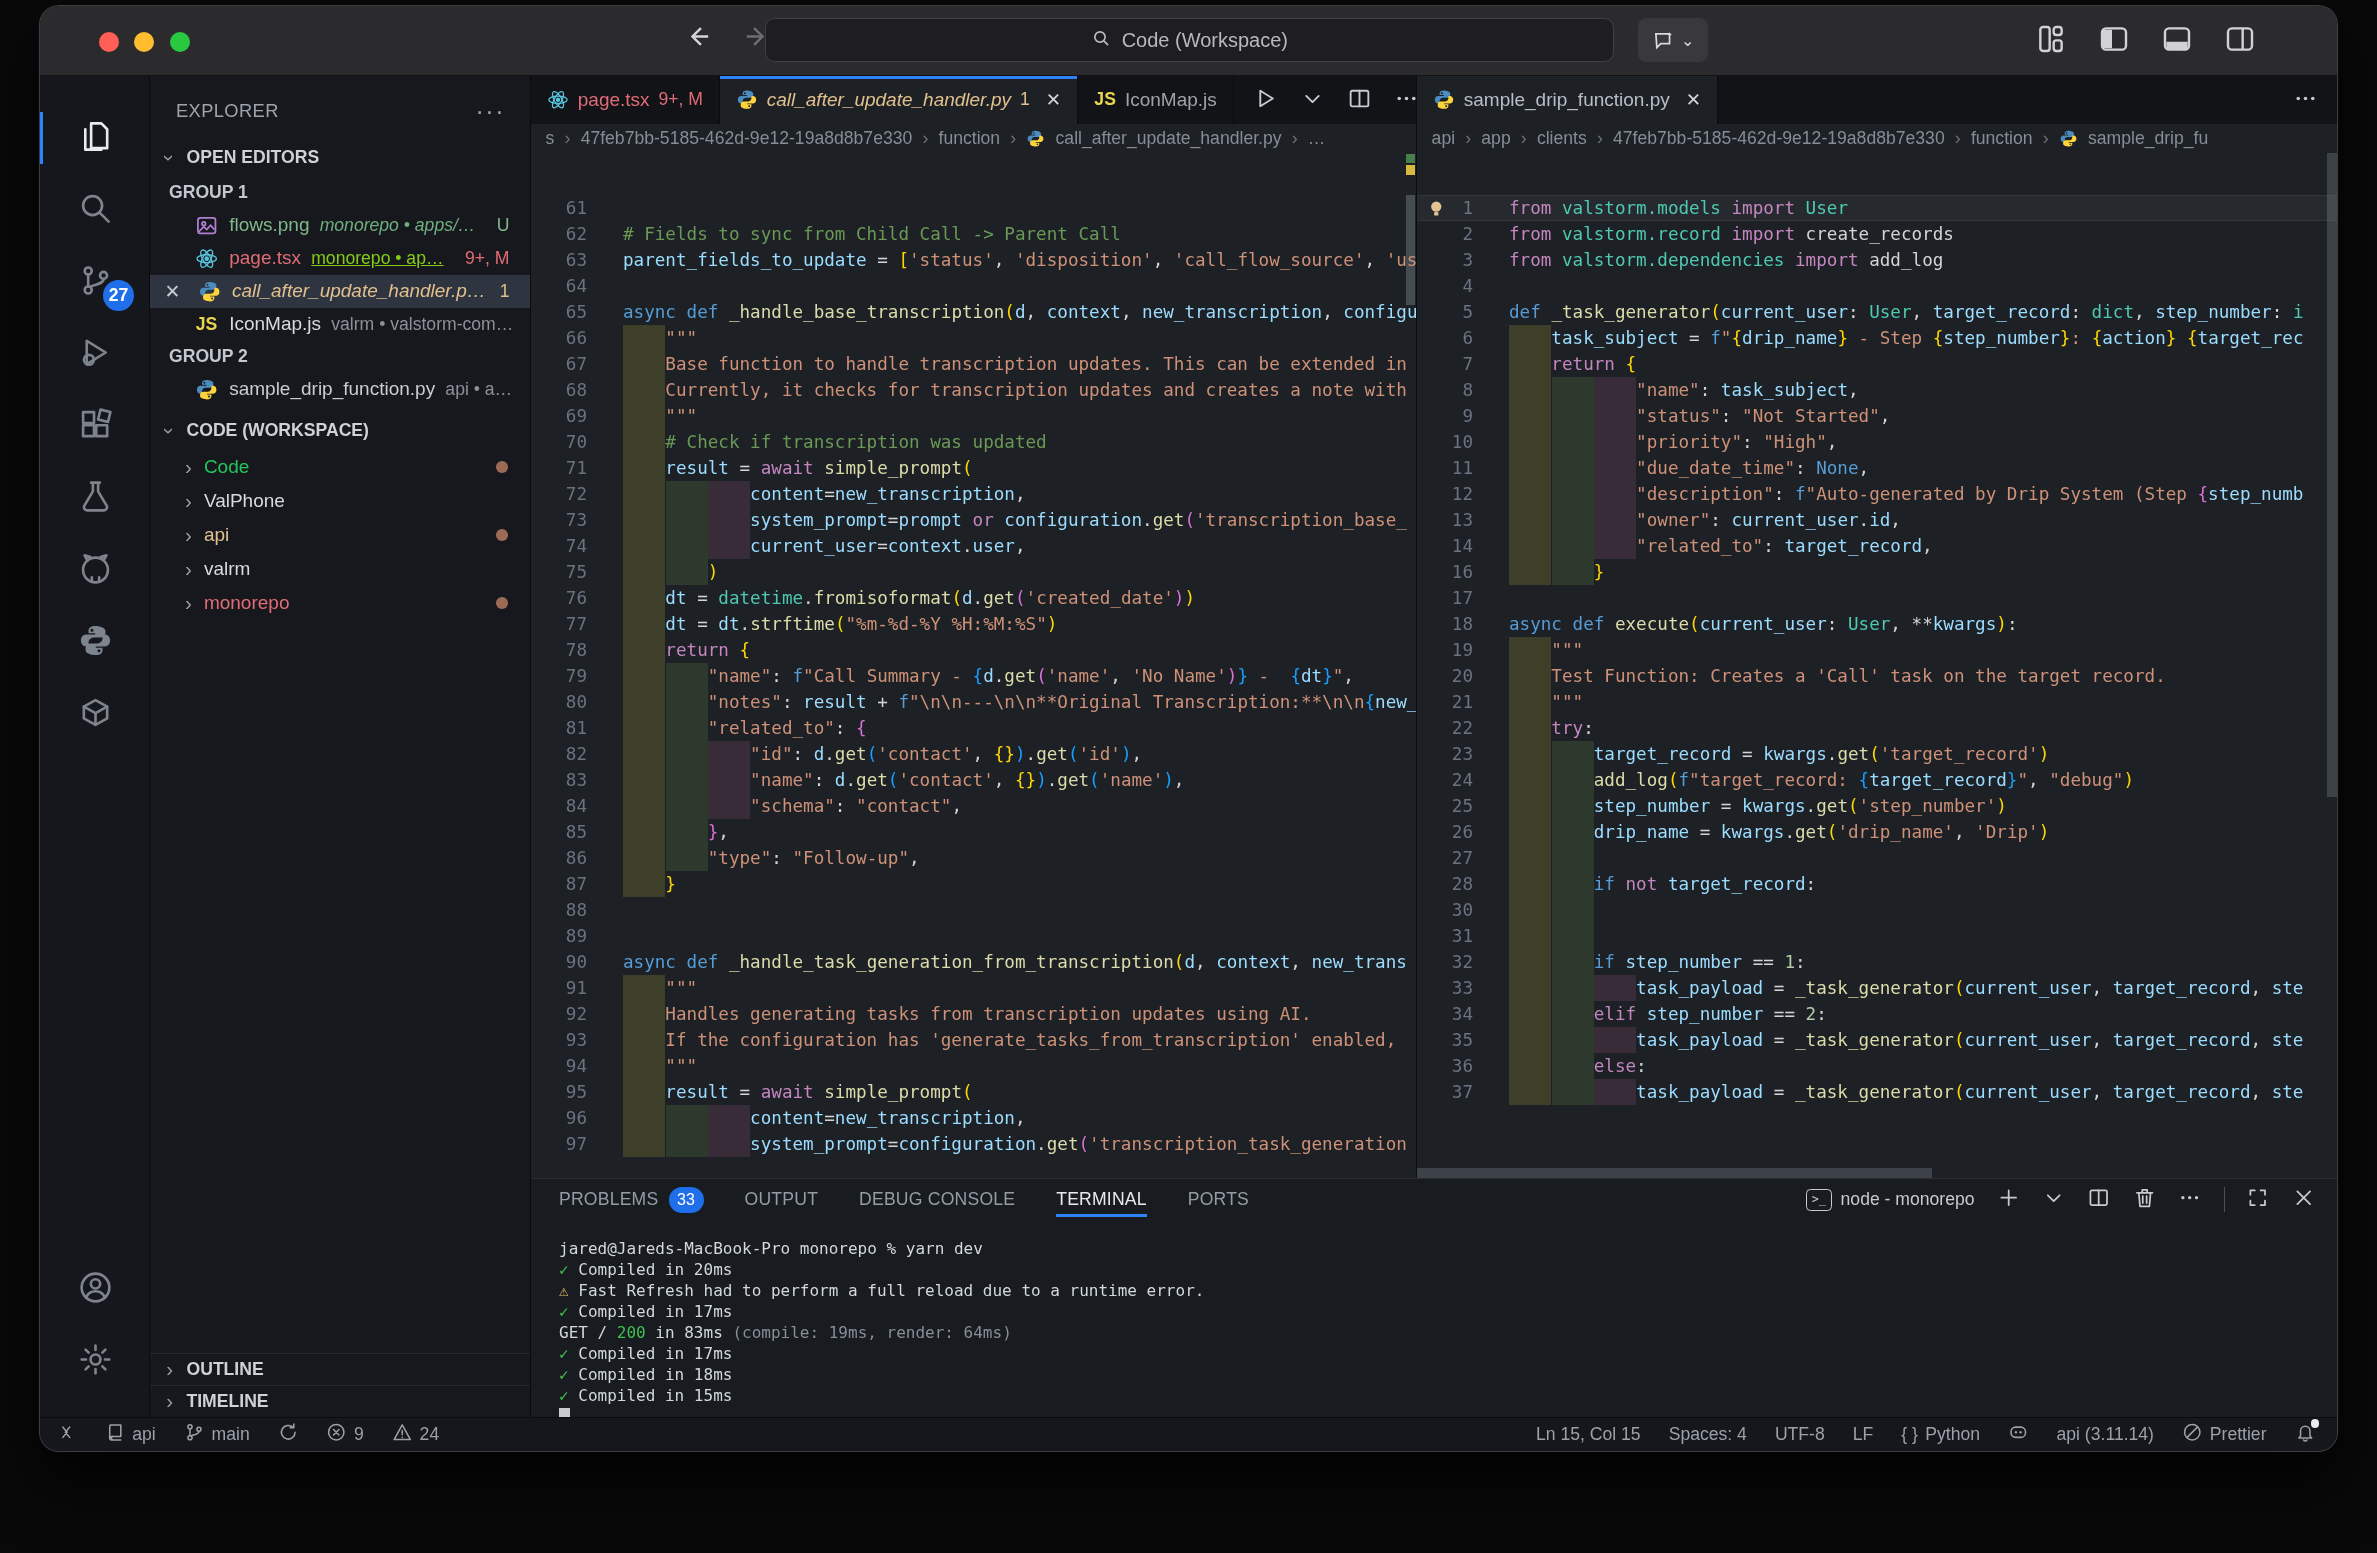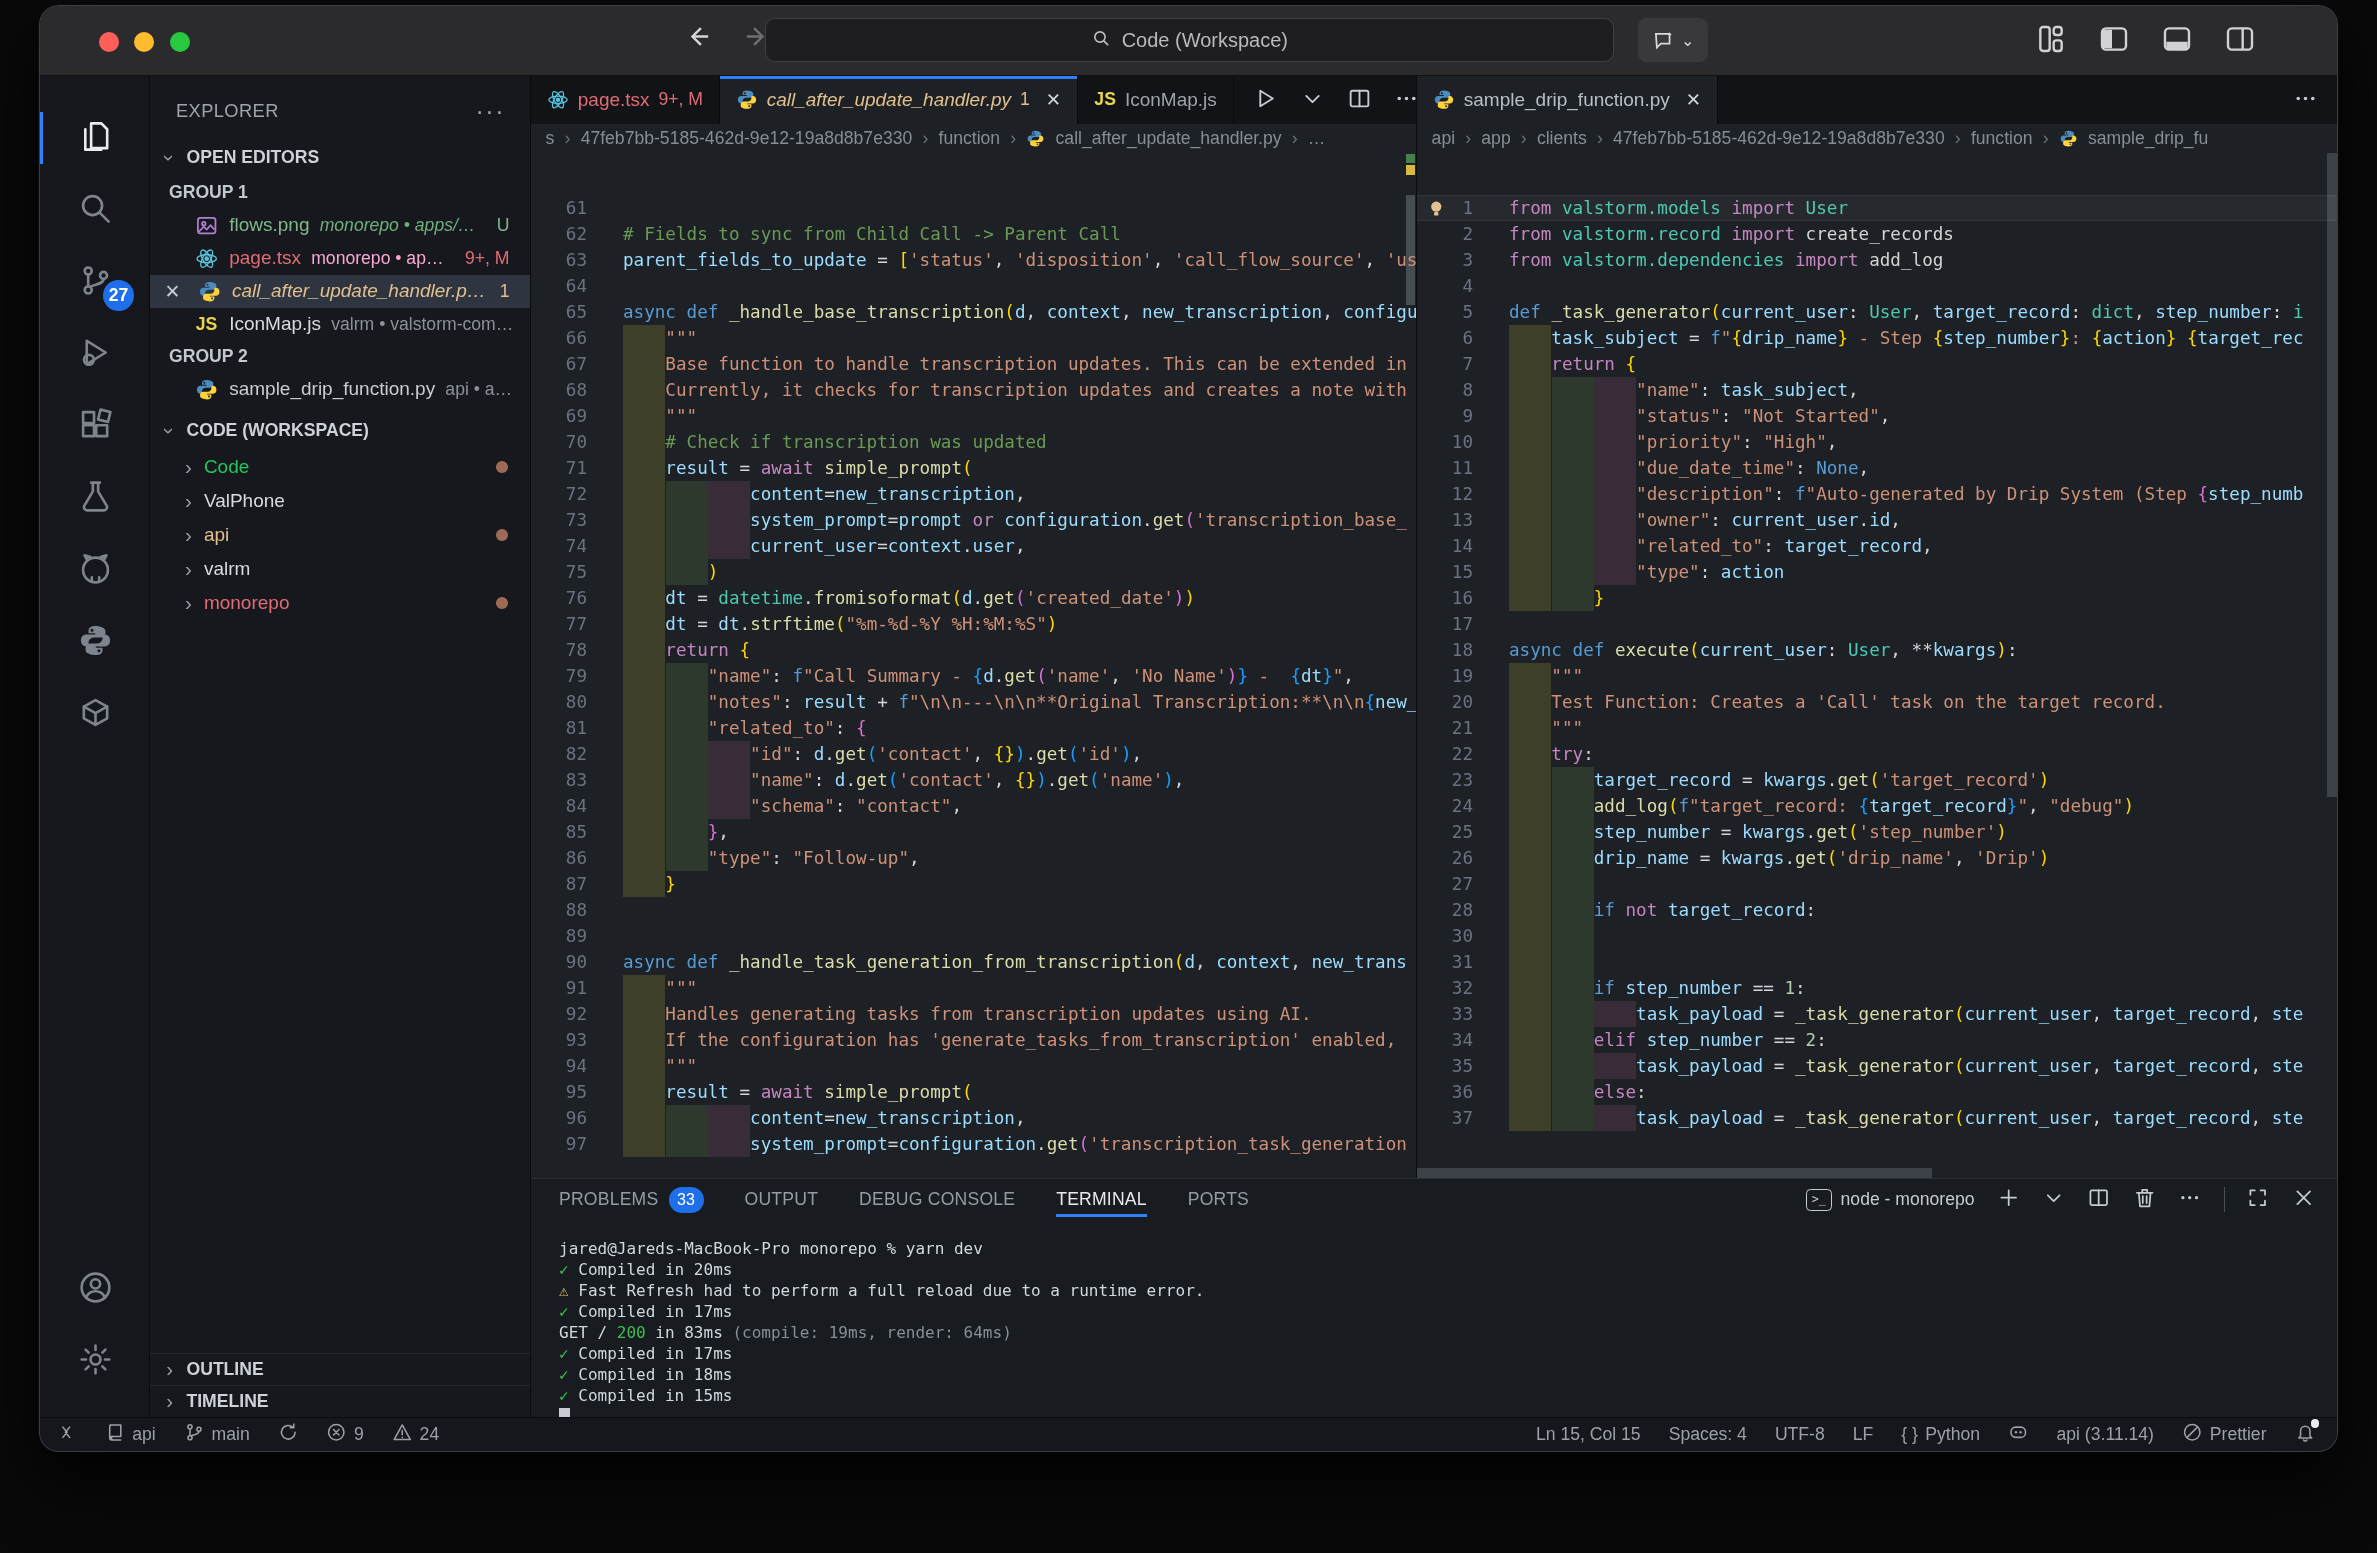--- a/index.html
+++ b/index.html
@@ -277,21 +277,21 @@
           <div class="sb-row">
             <span class="fi">
               <svg viewBox="0 0 24 24" fill="none" stroke="#58c4dc" stroke-width="1.4">
                 <ellipse cx="12" cy="12" rx="10" ry="4"></ellipse>
                 <ellipse cx="12" cy="12" rx="10" ry="4" transform="rotate(60 12 12)"></ellipse>
                 <ellipse cx="12" cy="12" rx="10" ry="4" transform="rotate(120 12 12)"></ellipse>
                 <circle cx="12" cy="12" r="1.7" fill="#58c4dc"></circle>
               </svg>
             </span>
             <span class="fname" style="color: rgb(224, 108, 117);">page.tsx</span>
-            <span class="fdesc" style="color: #f9a8d4;">monorepo • ap…</span>
+            <span class="fdesc" style="color: #84cc16; text-decoration: underline;">monorepo • ap…</span>
             <span class="fbadge" style="color: rgb(224, 108, 117);">9+, M</span>
           </div>
           <div class="sb-row selected">
             <span class="closex">✕</span>
             <span class="fi">
               <svg viewBox="0 0 24 24">
                 <path fill="#4b8bbe" d="M11.8 2c-3 0-4.6 1.3-4.6 3.2V7h4.6v.9H5.6C3.6 7.9 2 9.5 2 12s1.6 4.1 3.6 4.1h1.6v-2.5c0-2 1.7-3.6 3.8-3.6h4.8c1.6 0 3-1.3 3-3V5.2C18.8 3.3 14.8 2 11.8 2zM9.6 3.9a1 1 0 1 1 0 2.1 1 1 0 0 1 0-2.1z"></path>
                 <path fill="#ffd43b" d="M12.2 22c3 0 4.6-1.3 4.6-3.2V17h-4.6v-.9h6.2c2 0 3.6-1.6 3.6-4.1s-1.6-4.1-3.6-4.1h-1.6v2.5c0 2-1.7 3.6-3.8 3.6H8.2c-1.6 0-3 1.3-3 3v1.8C5.2 20.7 9.2 22 12.2 22zm2.2-1.9a1 1 0 1 1 0-2.1 1 1 0 0 1 0 2.1z"></path>
               </svg>
             </span>
@@ -518,21 +518,20 @@
               <div class="cl"><span class="ln">5</span><span class="lc"><span class="tk-k">def</span><span class="tk-p"> </span><span class="tk-f">_task_generator</span><span class="tk-b1">(</span><span class="tk-v">current_user</span><span class="tk-p">: </span><span class="tk-t">User</span><span class="tk-p">, </span><span class="tk-v">target_record</span><span class="tk-p">: </span><span class="tk-t">dict</span><span class="tk-p">, </span><span class="tk-v">step_number</span><span class="tk-p">: </span><span class="tk-t">i</span></span></div>
               <div class="cl"><span class="strip s0" style="left: 92px;"></span><span class="ln">6</span><span class="lc"><span class="tk-v">    task_subject</span><span class="tk-p"> = </span><span class="tk-k">f</span><span class="tk-s">"</span><span class="tk-b1">{</span><span class="tk-v">drip_name</span><span class="tk-b1">}</span><span class="tk-s"> - Step </span><span class="tk-b1">{</span><span class="tk-v">step_number</span><span class="tk-b1">}</span><span class="tk-s">: </span><span class="tk-b1">{</span><span class="tk-v">action</span><span class="tk-b1">}</span><span class="tk-s"> </span><span class="tk-b1">{</span><span class="tk-v">target_rec</span></span></div>
               <div class="cl"><span class="strip s0" style="left: 92px;"></span><span class="ln">7</span><span class="lc"><span class="tk-c">    return</span><span class="tk-p"> </span><span class="tk-b1">{</span></span></div>
               <div class="cl"><span class="strip s0" style="left: 92px;"></span><span class="strip s1" style="left: 135px;"></span><span class="strip s2" style="left: 177px;"></span><span class="ln">8</span><span class="lc"><span class="tk-s">            "name"</span><span class="tk-p">: </span><span class="tk-v">task_subject</span><span class="tk-p">,</span></span></div>
               <div class="cl"><span class="strip s0" style="left: 92px;"></span><span class="strip s1" style="left: 135px;"></span><span class="strip s2" style="left: 177px;"></span><span class="ln">9</span><span class="lc"><span class="tk-s">            "status"</span><span class="tk-p">: </span><span class="tk-s">"Not Started"</span><span class="tk-p">,</span></span></div>
               <div class="cl"><span class="strip s0" style="left: 92px;"></span><span class="strip s1" style="left: 135px;"></span><span class="strip s2" style="left: 177px;"></span><span class="ln">10</span><span class="lc"><span class="tk-s">            "priority"</span><span class="tk-p">: </span><span class="tk-s">"High"</span><span class="tk-p">,</span></span></div>
               <div class="cl"><span class="strip s0" style="left: 92px;"></span><span class="strip s1" style="left: 135px;"></span><span class="strip s2" style="left: 177px;"></span><span class="ln">11</span><span class="lc"><span class="tk-s">            "due_date_time"</span><span class="tk-p">: </span><span class="tk-k">None</span><span class="tk-p">,</span></span></div>
               <div class="cl"><span class="strip s0" style="left: 92px;"></span><span class="strip s1" style="left: 135px;"></span><span class="strip s2" style="left: 177px;"></span><span class="ln">12</span><span class="lc"><span class="tk-s">            "description"</span><span class="tk-p">: </span><span class="tk-k">f</span><span class="tk-s">"Auto-generated by Drip System (Step </span><span class="tk-b2">{</span><span class="tk-v">step_numb</span></span></div>
               <div class="cl"><span class="strip s0" style="left: 92px;"></span><span class="strip s1" style="left: 135px;"></span><span class="strip s2" style="left: 177px;"></span><span class="ln">13</span><span class="lc"><span class="tk-s">            "owner"</span><span class="tk-p">: </span><span class="tk-v">current_user</span><span class="tk-p">.</span><span class="tk-v">id</span><span class="tk-p">,</span></span></div>
               <div class="cl"><span class="strip s0" style="left: 92px;"></span><span class="strip s1" style="left: 135px;"></span><span class="strip s2" style="left: 177px;"></span><span class="ln">14</span><span class="lc"><span class="tk-s">            "related_to"</span><span class="tk-p">: </span><span class="tk-v">target_record</span><span class="tk-p">,</span></span></div>
-              <div class="cl"><span class="strip s0" style="left: 92px;"></span><span class="strip s1" style="left: 135px;"></span><span class="strip s2" style="left: 177px;"></span><span class="ln">15</span><span class="lc"><span class="tk-s">            "type"</span><span class="tk-p">: </span><span class="tk-v">action</span></span></div>
               <div class="cl"><span class="strip s0" style="left: 92px;"></span><span class="strip s1" style="left: 135px;"></span><span class="ln">16</span><span class="lc"><span class="tk-b1">        }</span></span></div>
               <div class="cl"><span class="ln">17</span><span class="lc"></span></div>
               <div class="cl"><span class="ln">18</span><span class="lc"><span class="tk-k">async</span><span class="tk-p"> </span><span class="tk-k">def</span><span class="tk-p"> </span><span class="tk-f">execute</span><span class="tk-b1">(</span><span class="tk-v">current_user</span><span class="tk-p">: </span><span class="tk-t">User</span><span class="tk-p">, </span><span class="tk-p">**</span><span class="tk-v">kwargs</span><span class="tk-b1">)</span><span class="tk-p">:</span></span></div>
               <div class="cl"><span class="strip s0" style="left: 92px;"></span><span class="ln">19</span><span class="lc"><span class="tk-d">    """</span></span></div>
               <div class="cl"><span class="strip s0" style="left: 92px;"></span><span class="ln">20</span><span class="lc"><span class="tk-d">    Test Function: Creates a 'Call' task on the target record.</span></span></div>
               <div class="cl"><span class="strip s0" style="left: 92px;"></span><span class="ln">21</span><span class="lc"><span class="tk-d">    """</span></span></div>
               <div class="cl"><span class="strip s0" style="left: 92px;"></span><span class="ln">22</span><span class="lc"><span class="tk-c">    try</span><span class="tk-p">:</span></span></div>
               <div class="cl"><span class="strip s0" style="left: 92px;"></span><span class="strip s1" style="left: 135px;"></span><span class="ln">23</span><span class="lc"><span class="tk-v">        target_record</span><span class="tk-p"> = </span><span class="tk-v">kwargs</span><span class="tk-p">.</span><span class="tk-f">get</span><span class="tk-b1">(</span><span class="tk-s">'target_record'</span><span class="tk-b1">)</span></span></div>
               <div class="cl"><span class="strip s0" style="left: 92px;"></span><span class="strip s1" style="left: 135px;"></span><span class="ln">24</span><span class="lc"><span class="tk-f">        add_log</span><span class="tk-b1">(</span><span class="tk-k">f</span><span class="tk-s">"target_record: </span><span class="tk-b3">{</span><span class="tk-v">target_record</span><span class="tk-b3">}</span><span class="tk-s">"</span><span class="tk-p">, </span><span class="tk-s">"debug"</span><span class="tk-b1">)</span></span></div>
               <div class="cl"><span class="strip s0" style="left: 92px;"></span><span class="strip s1" style="left: 135px;"></span><span class="ln">25</span><span class="lc"><span class="tk-v">        step_number</span><span class="tk-p"> = </span><span class="tk-v">kwargs</span><span class="tk-p">.</span><span class="tk-f">get</span><span class="tk-b1">(</span><span class="tk-s">'step_number'</span><span class="tk-b1">)</span></span></div>

